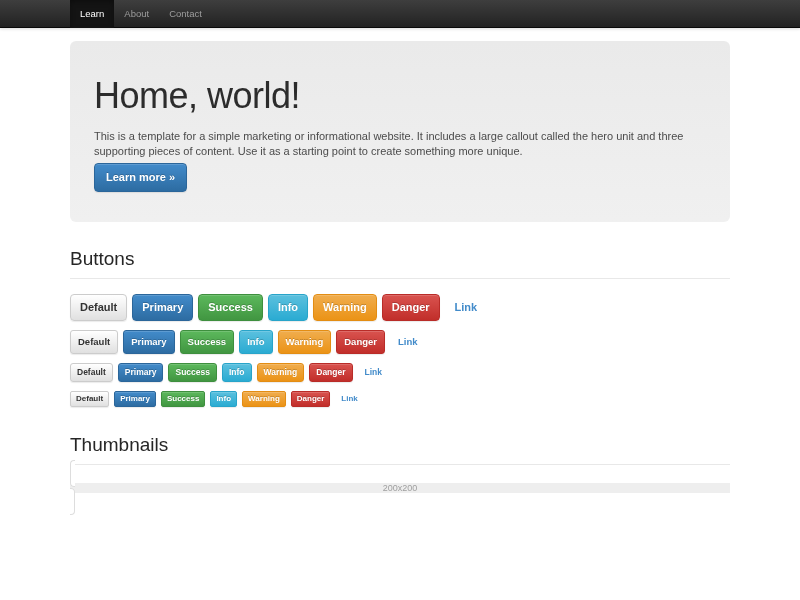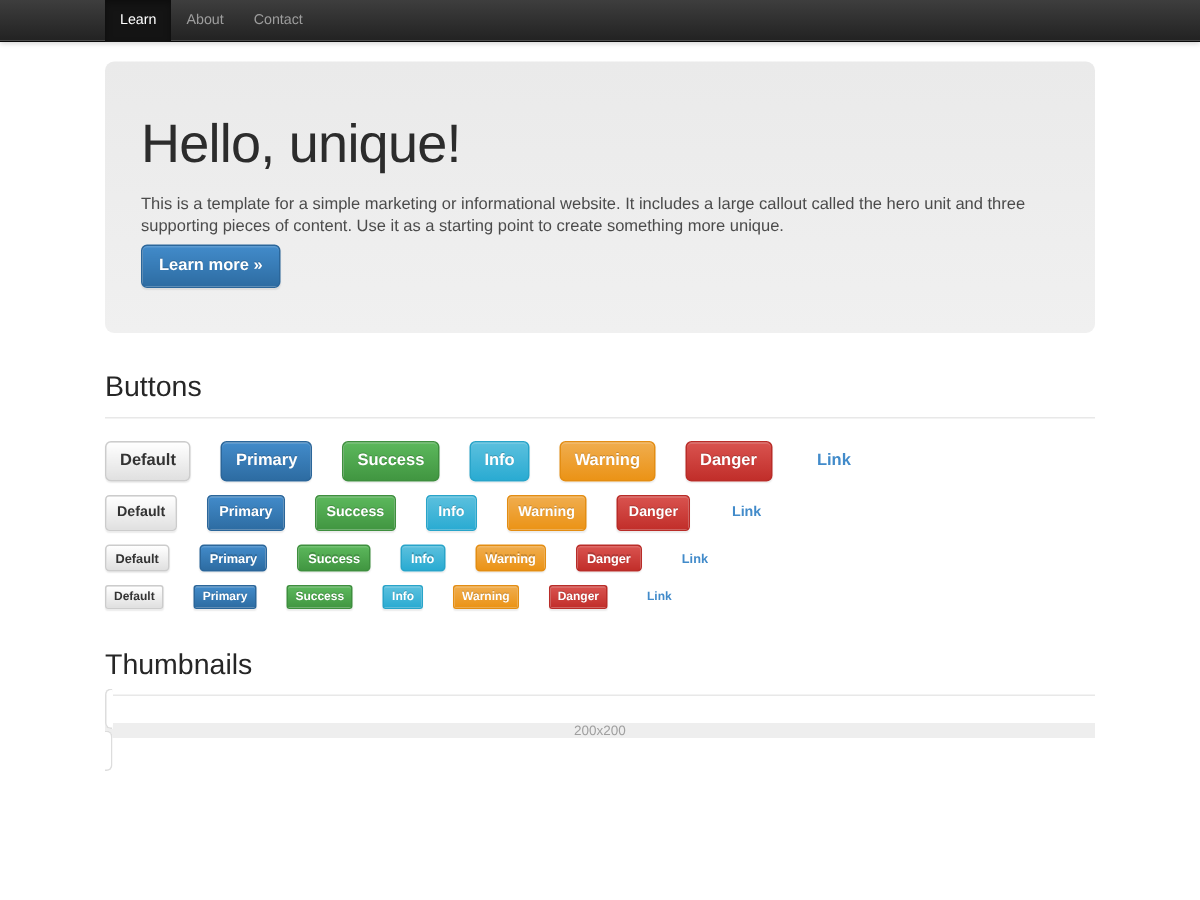--- a/index.html
+++ b/index.html
@@ -51,21 +51,21 @@
   .jumbotron p {
     font-size:11px; line-height:15px; color:#4b4b4b;
     max-width:608px; margin:0 0 4px 0;
   }
 
   
   .btn {
     display:inline-block; vertical-align:middle;
     border:1px solid transparent; border-radius:4px;
     font-family:inherit; font-weight:bold; color:#fff;
-    margin-right:20px; cursor:pointer; line-height:1;
+    margin-right:5px; cursor:pointer; line-height:1;
     text-shadow:0 -1px 0 rgba(0,0,0,.2);
     box-shadow:inset 0 1px 0 rgba(255,255,255,.15), 0 1px 1px rgba(0,0,0,.08);
     text-decoration:none;
   }
   .sz-hero { font-size:11px; padding:8px 11px; }
   .sz-lg   { font-size:11px; padding:7px 9px; }
   .sz-md   { font-size:9.5px; padding:6px 7px; border-radius:3px; }
   .sz-sm   { font-size:8.5px; padding:4px 6px; border-radius:3px; }
   .sz-xs   { font-size:8px;   padding:3px 5px; border-radius:2px; }
 
@@ -117,21 +117,21 @@
       </li>
     <li>
         <a class="nav-link">Contact</a>
       </li>
   </ul>
 </nav>
 
 <div class="container">
 
   <div class="jumbotron">
-    <h1>Hello, unique!</h1>
+    <h1>Home, world!</h1>
     <p>This is a template for a simple marketing or informational website. It includes a large callout called the hero unit and three supporting pieces of content. Use it as a starting point to create something more unique.</p>
     <button class="btn sz-hero v-primary">Learn more »</button>
   </div>
 
   <div class="section-buttons">
     <div class="page-header">
       <h1>Buttons</h1>
     </div>
     <div class="rows">
         <div class="button-row r-lg"><button class="btn sz-lg v-default">Default</button><button class="btn sz-lg v-primary">Primary</button><button class="btn sz-lg v-success">Success</button><button class="btn sz-lg v-info">Info</button><button class="btn sz-lg v-warning">Warning</button><button class="btn sz-lg v-danger">Danger</button><a class="btn sz-lg v-link">Link</a></div>

